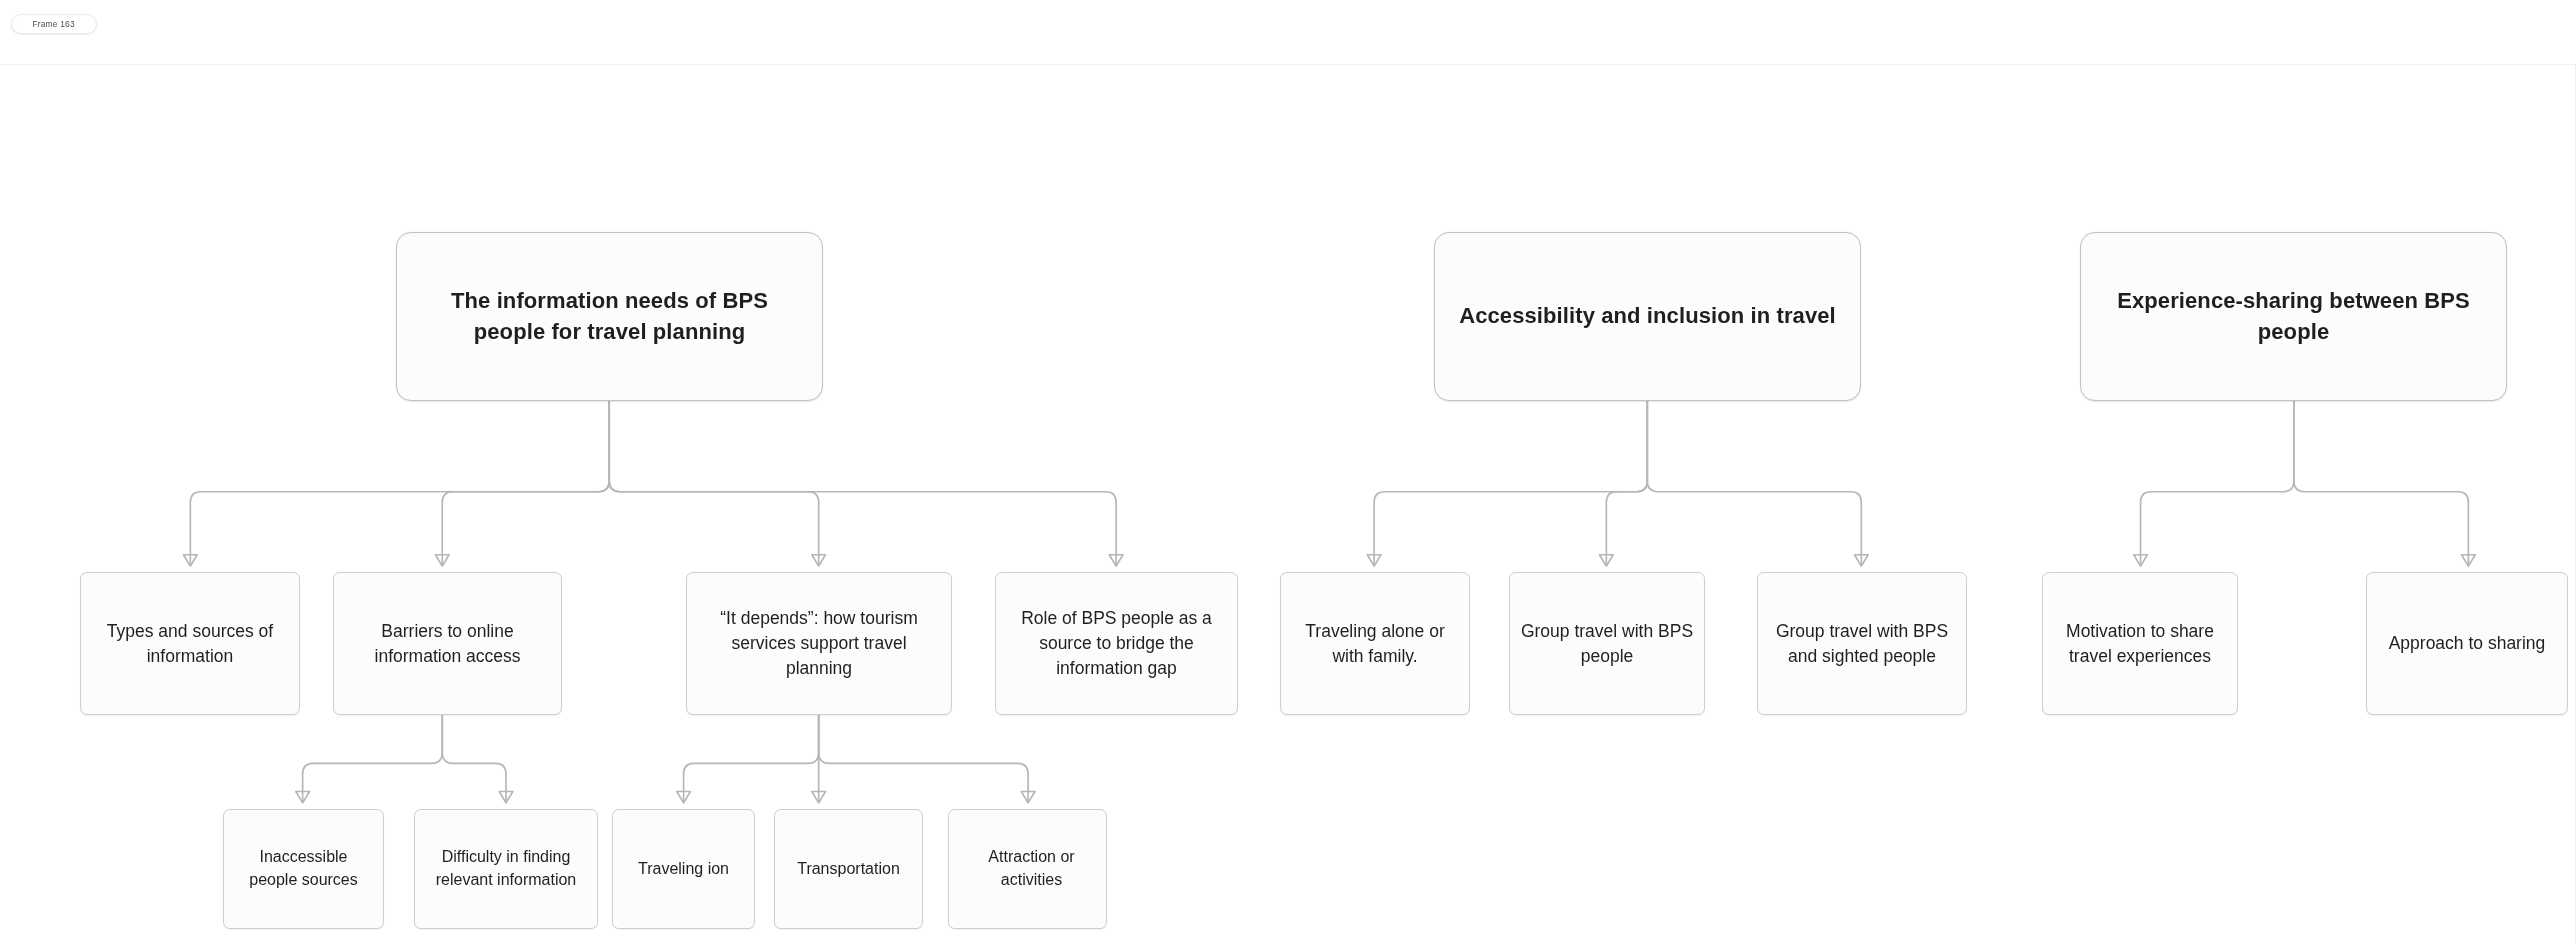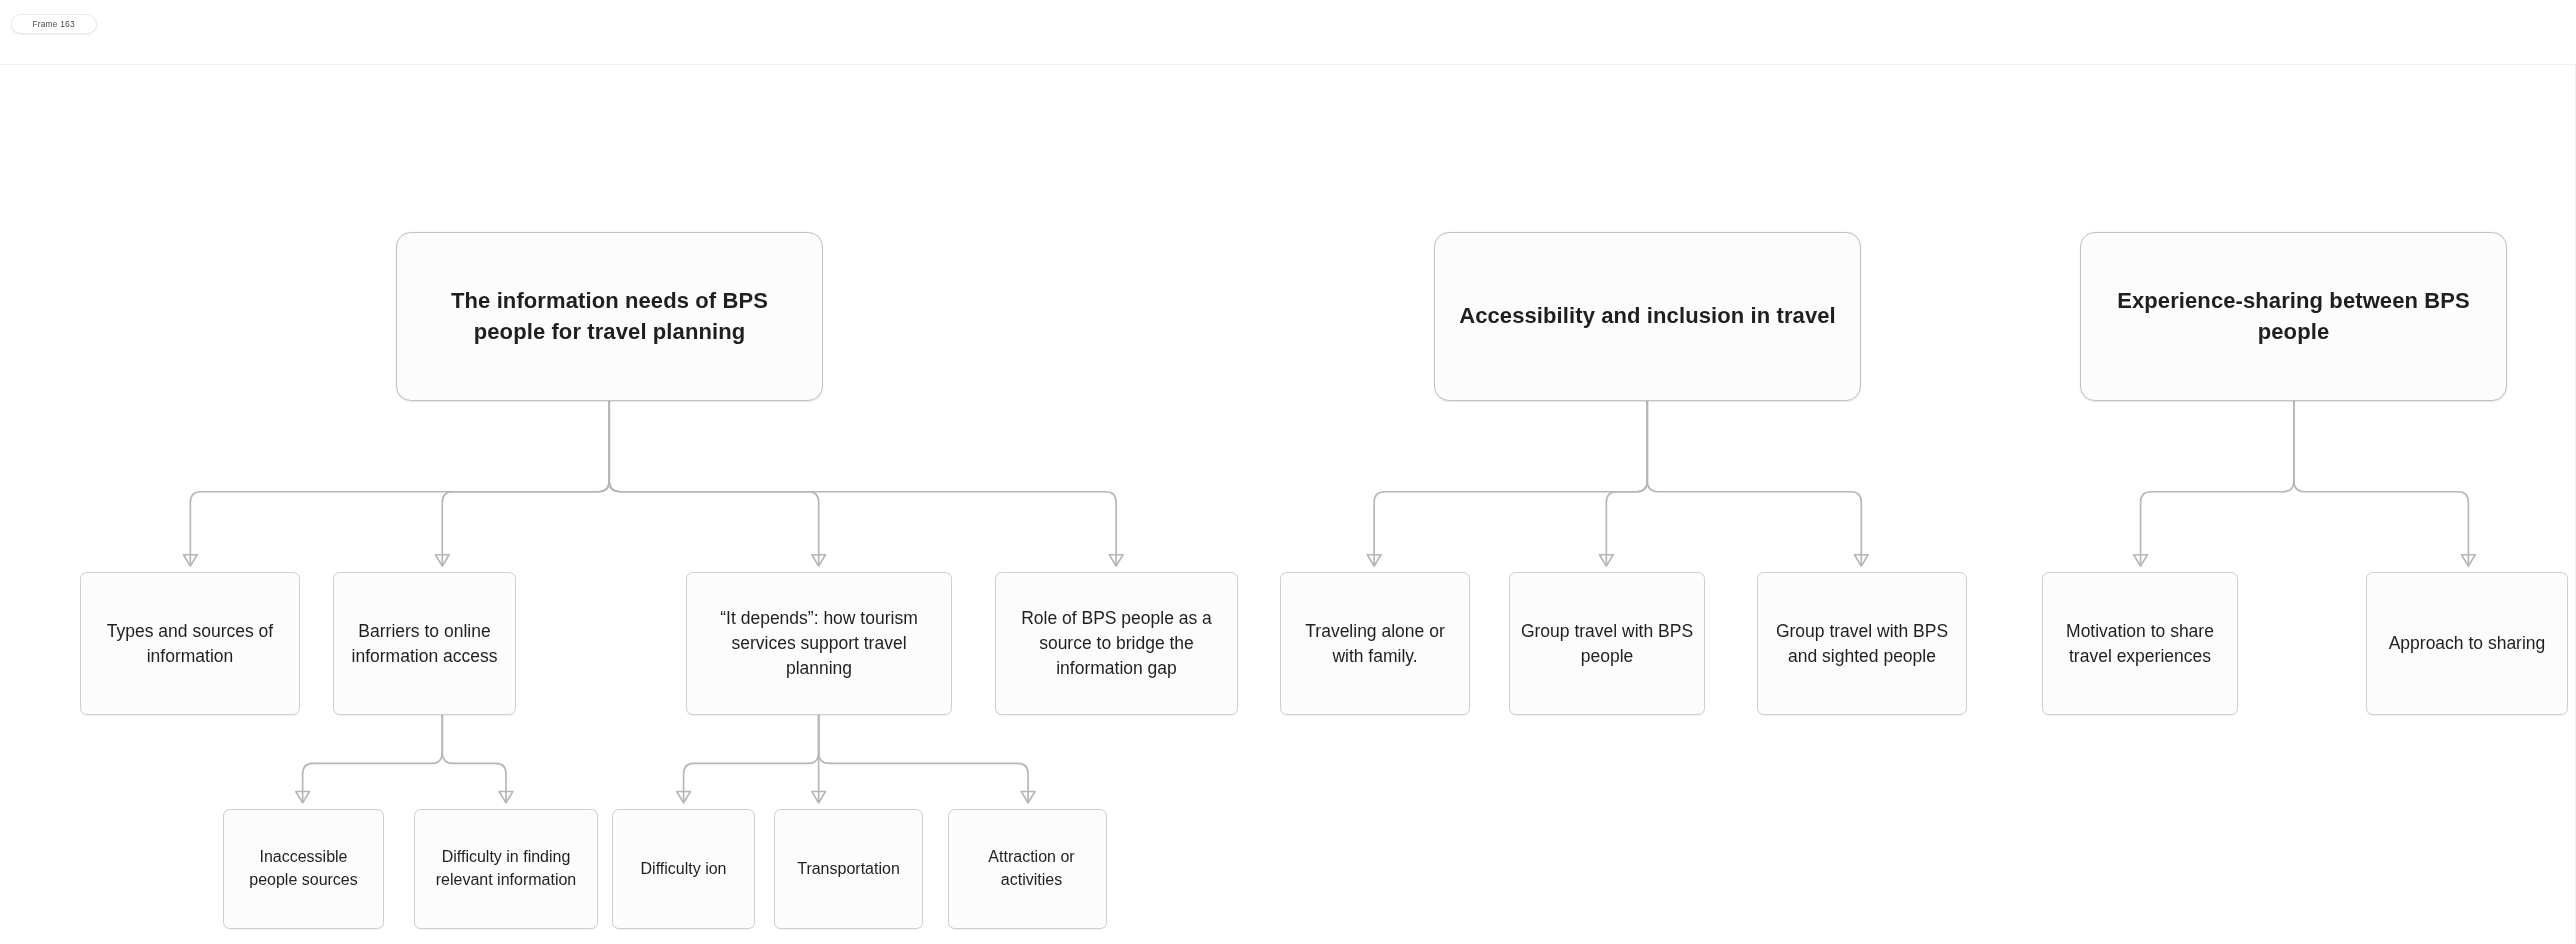--- a/index.html
+++ b/index.html
@@ -180,42 +180,42 @@
   </svg>
 
   <div class="node root" style="left:396px; top:232px; width:427px; height:169px;">
     <span class="label">The information needs of BPS people for travel planning</span>
   </div>
 
   <div class="node lvl2" style="left:80px; top:572px; width:220px; height:143px;">
     <span class="label">Types and sources of information</span>
   </div>
 
-  <div class="node lvl2" style="left:333px; top:572px; width:183px; height:143px;">
+  <div class="node lvl2" style="left:333px; top:572px; width:229px; height:143px;">
     <span class="label">Barriers to online information access</span>
   </div>
 
   <div class="node lvl2" style="left:686px; top:572px; width:266px; height:143px;justify-content:flex-end;">
     <span class="label">“It depends”: how tourism services support travel planning</span>
   </div>
 
   <div class="node lvl2" style="left:995px; top:572px; width:243px; height:143px;align-items:center;">
     <span class="label">Role of BPS people as a source to bridge the information gap</span>
   </div>
 
   <div class="node lvl3" style="left:223px; top:809px; width:161px; height:120px;">
     <span class="label">Inaccessible people sources</span>
   </div>
 
   <div class="node lvl3" style="left:414px; top:809px; width:184px; height:120px;">
     <span class="label">Difficulty in finding relevant information</span>
   </div>
 
   <div class="node lvl3" style="left:612px; top:809px; width:143px; height:120px;">
-    <span class="label">Difficulty ion</span>
+    <span class="label">Traveling ion</span>
   </div>
 
   <div class="node lvl3" style="left:774px; top:809px; width:149px; height:120px;">
     <span class="label">Transportation</span>
   </div>
 
   <div class="node lvl3" style="left:948px; top:809px; width:159px; height:120px;padding-left:8px;">
     <span class="label">Attraction or activities</span>
   </div>
 

